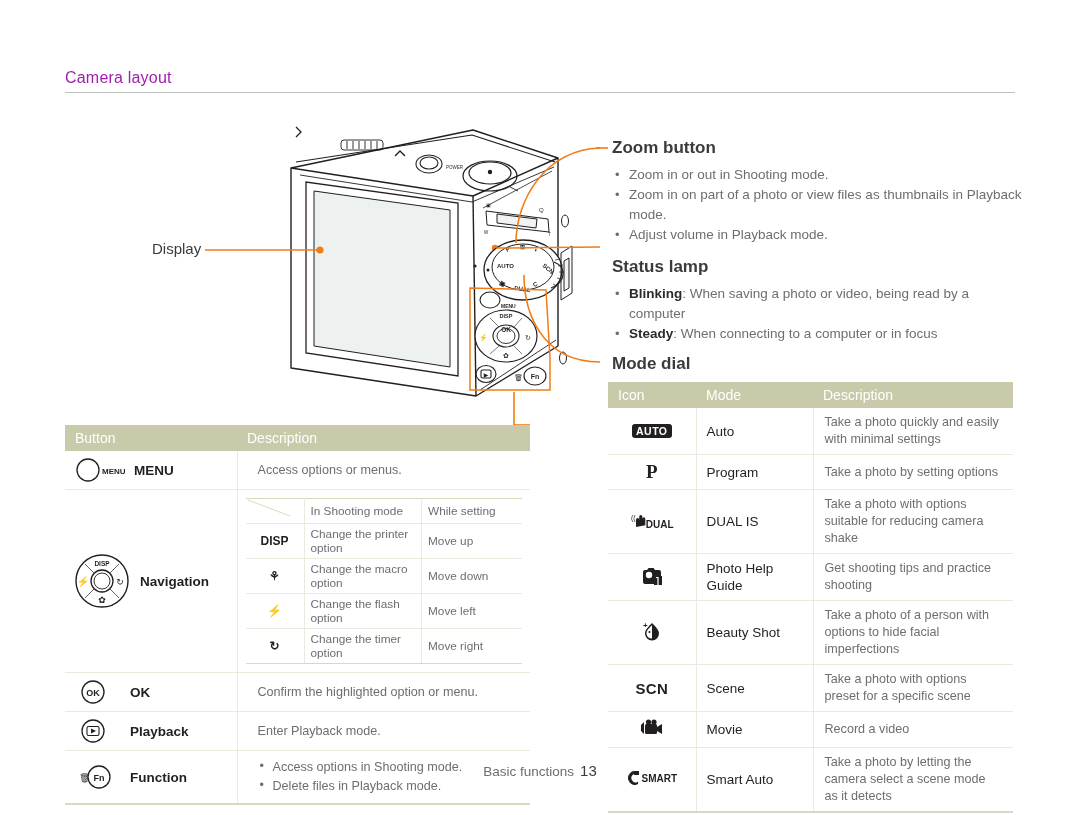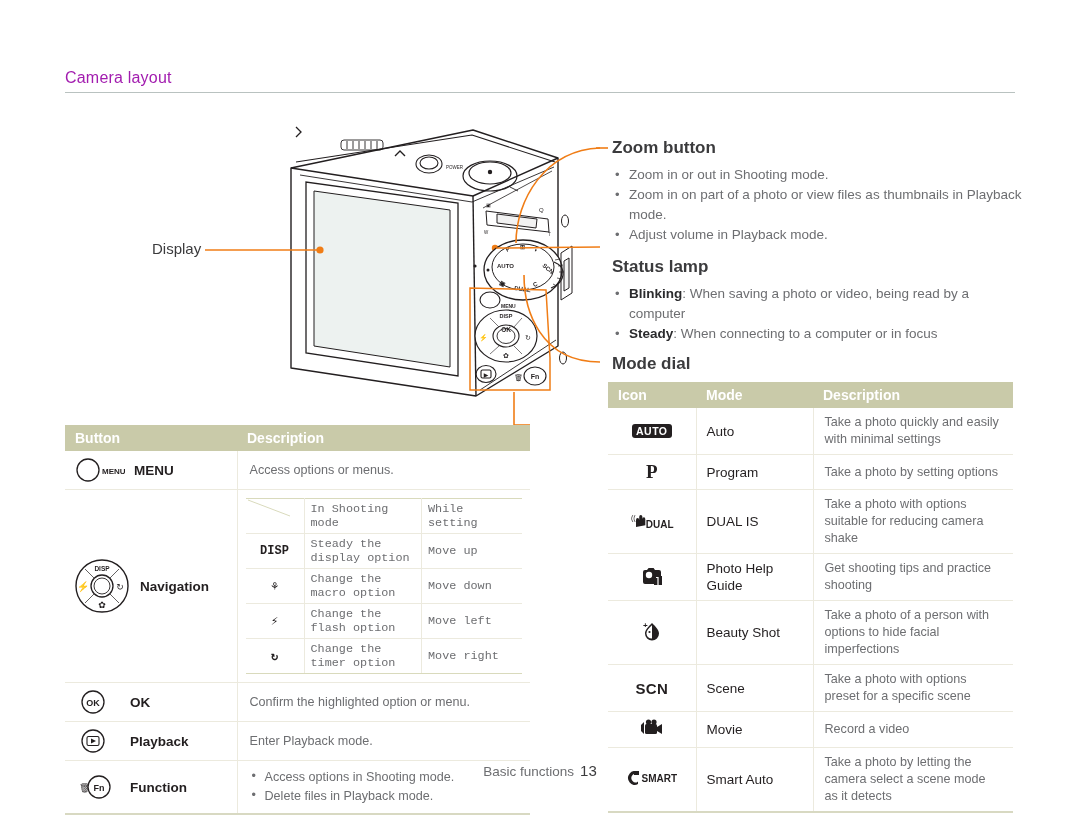--- a/index.html
+++ b/index.html
@@ -25,37 +25,37 @@
   .sec li b{color:#2b2b2d;font-weight:bold;}
   .leadsvg{position:absolute;left:0;top:0;pointer-events:none;}
 
   
   .disp-label{position:absolute;left:152px;top:240px;font-size:15px;color:#3b3b3d;}
 
   
   table{border-collapse:collapse;}
   .tbl{position:absolute;}
   .tbl th{
-    background:#c9caa9;color:#ffffff;font-weight:bold;
+    background:#c9caa9;color:#ffffff;font-weight:normal;
     font-size:14px;text-align:left;padding:5px 10px;border:none;
   }
   .tbl td{
     font-size:12.6px;color:#6d6e71;padding:7px 10px;
     border-bottom:1px solid #eceade;vertical-align:middle;
   }
   .tbl tr:last-child td{border-bottom:2px solid #d8d9c2;}
 
   
   #btn-table{left:65px;top:425px;width:465px;}
   #btn-table th.c1{width:152px;}
   #btn-table td.icon-cell{
     width:152px;text-align:left;padding:6px 4px 6px 8px;
     border-right:1px solid #eceade;
   }
-  #btn-table td.desc-cell{padding-left:12px;}
+  #btn-table td.desc-cell{padding-left:20px;}
   .btn-row{display:flex;align-items:center;gap:9px;}
   .btn-lab{font-size:13.5px;font-weight:bold;color:#231f20;}
   .nav-sub{width:100%;border-collapse:collapse;margin:0;}
   .nav-sub td{
     font-size:11.8px;color:#6d6e71;padding:3px 6px;
     border-bottom:1px solid #eceade;border-right:1px solid #eceade;
   }
   .nav-sub tr:first-child td{border-top:1px solid #d9dabc;}
   .nav-sub td:last-child{border-right:none;width:88px;}
   .nav-sub td.k{width:46px;text-align:center;font-weight:bold;color:#231f20;font-size:12px;}
@@ -313,35 +313,35 @@
               <g stroke="#231f20" stroke-width="0.7" fill="none">
                 <line x1="12" y1="12" x2="21" y2="21"></line>
                   <line x1="46" y1="12" x2="37" y2="21"></line>
                 <line x1="12" y1="46" x2="21" y2="37"></line>
                   <line x1="46" y1="46" x2="37" y2="37"></line>
               </g>
             </svg>
             <span class="btn-lab">Navigation</span>
           </div>
         </td>
-        <td style="padding:8px;font-family:Liberation Mono, monospace;">
+        <td style="padding:8px;">
           <table class="nav-sub">
             <tbody>
                 <tr>
               <td class="k blank">
                 <svg width="46" height="18" viewBox="0 0 46 18" style="position:absolute;left:0;top:0;">
                   <line x1="2" y1="1" x2="44" y2="17" stroke="#d9dabc" stroke-width="1"></line>
                 </svg>
               </td>
               <td>In Shooting mode</td>
               <td>While setting</td>
             </tr>
             <tr>
               <td class="k">DISP</td>
-              <td>Steady the display option</td>
+              <td>Change the printer option</td>
               <td>Move up</td>
             </tr>
             <tr>
               <td class="k">⚘</td>
               <td>Change the macro option</td>
               <td>Move down</td>
             </tr>
             <tr>
               <td class="k">⚡</td>
               <td>Change the flash option</td>

